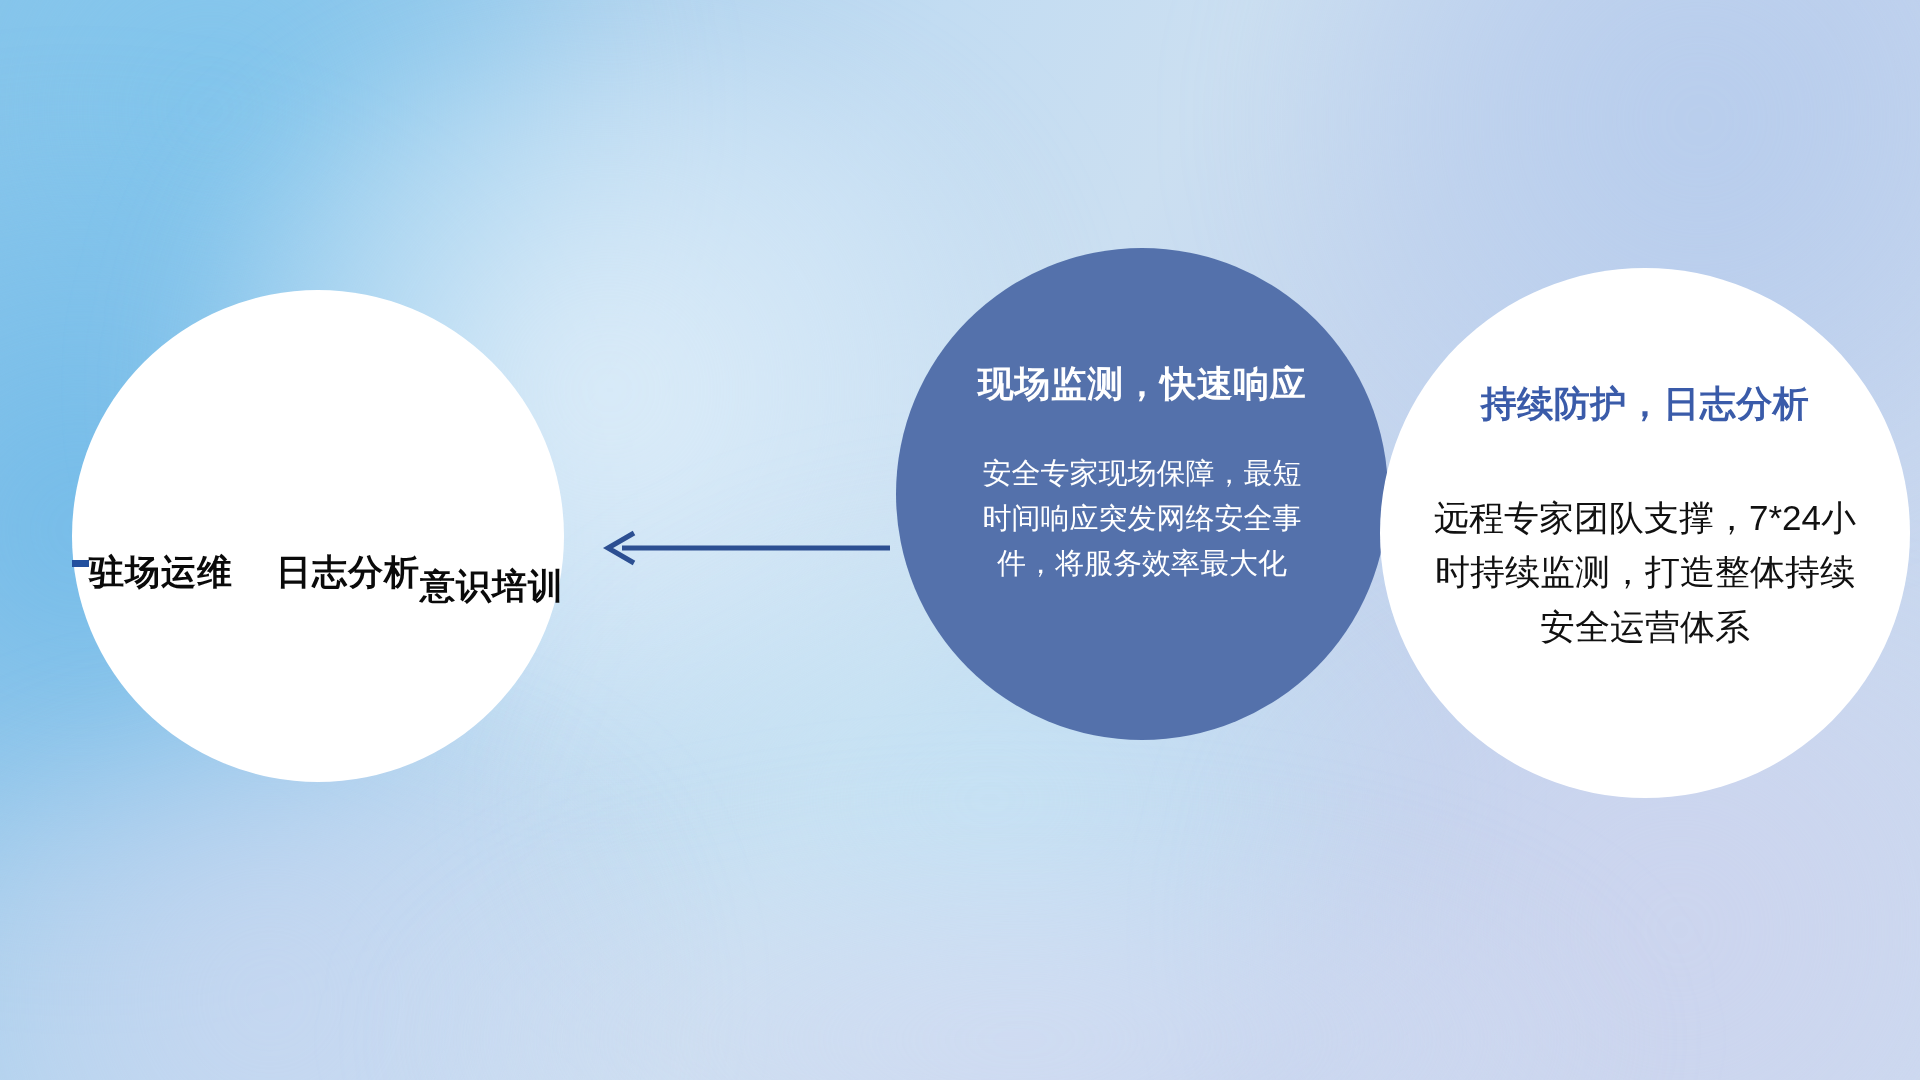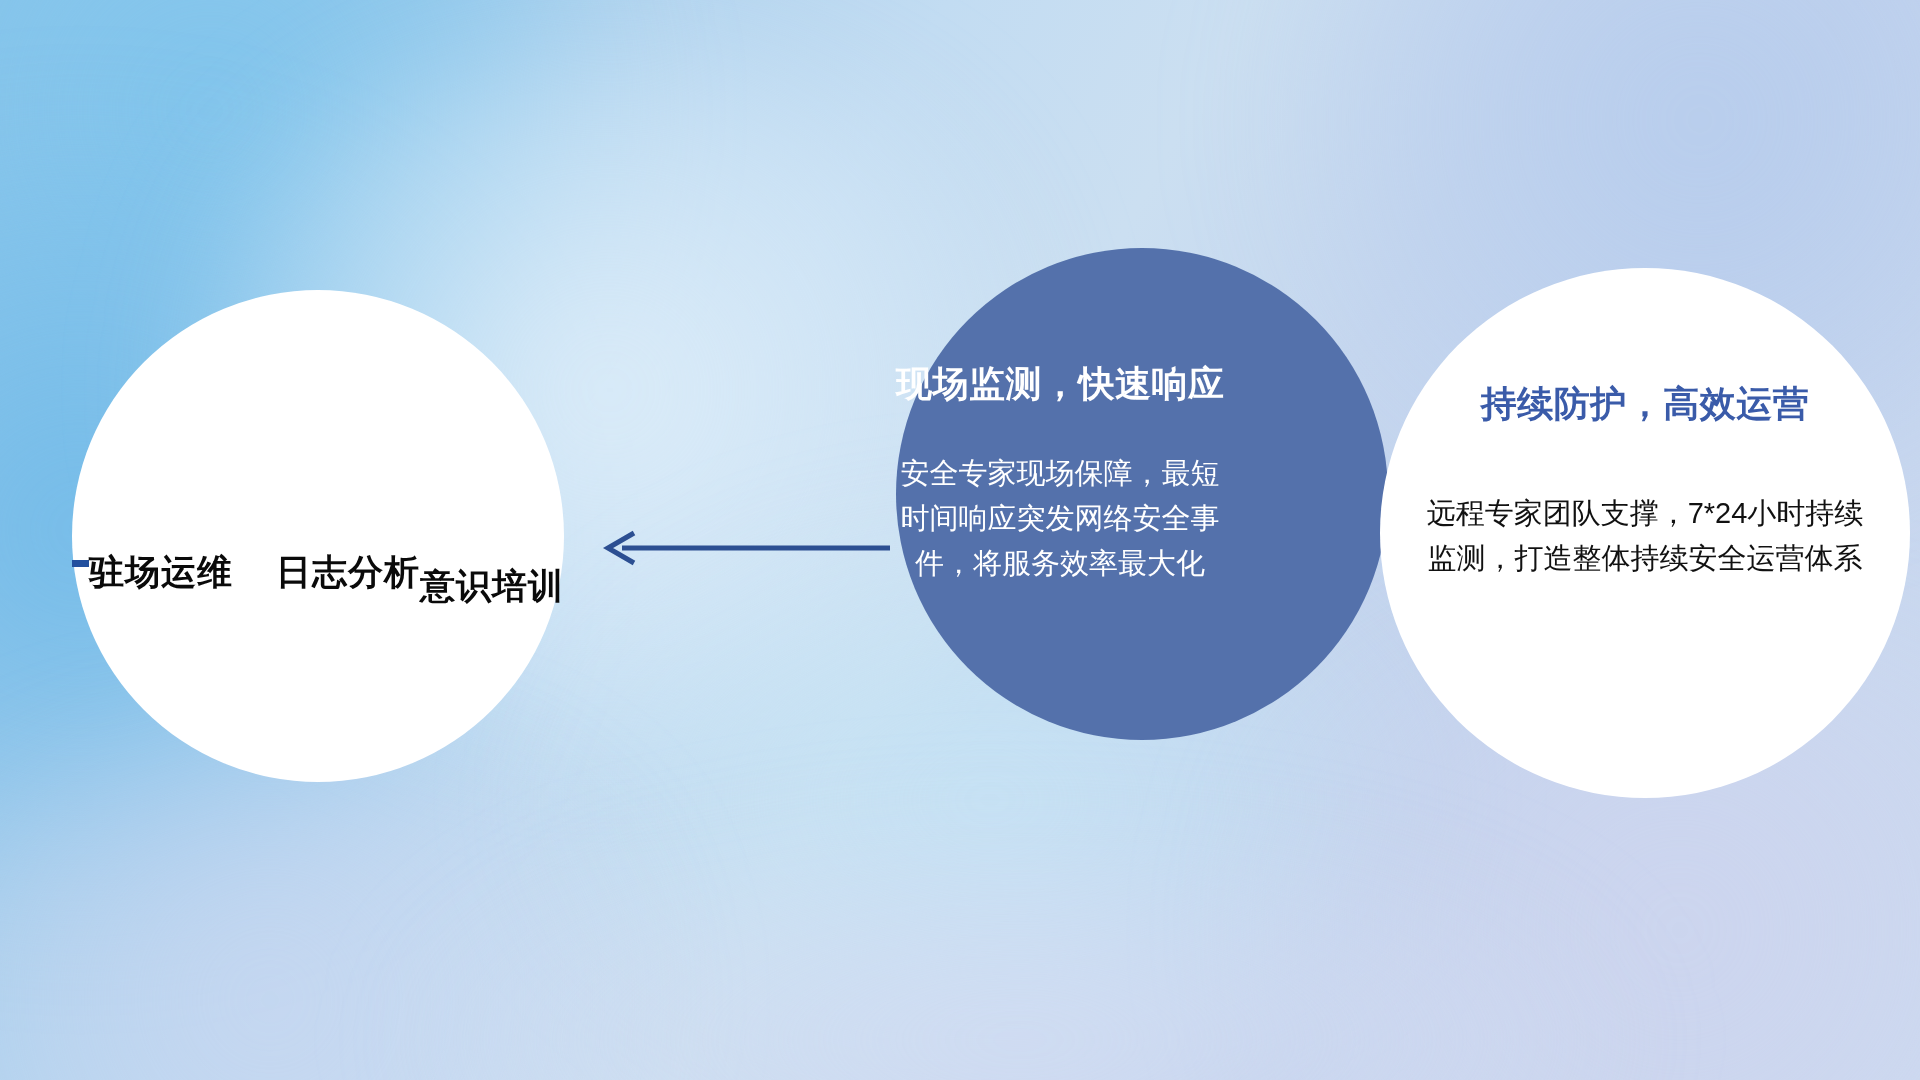--- a/index.html
+++ b/index.html
@@ -129,20 +129,21 @@
   }
   .left-line.last { margin-bottom: 0; }
 
   
   .mid-inner {
     position: absolute;
     left: 896px; top: 248px;
     width: 492px; height: 492px;
     display: flex;
     flex-direction: column;
+    align-items: center;
     box-sizing: border-box;
     padding-top: 112px;
   }
   .mid-title {
     font-size: 36px;
     font-weight: bold;
     color: #ffffff;
     letter-spacing: 0.5px;
     white-space: nowrap;
   }
@@ -169,21 +170,21 @@
   .right-title {
     font-size: 36px;
     font-weight: bold;
     color: #3a5ba9;
     letter-spacing: 0.5px;
     white-space: nowrap;
   }
   .right-body {
     margin-top: 62px;
     width: 440px;
-    font-size: 29px;
+    font-size: 35px;
     line-height: 1.55;
     color: #111111;
     text-align: center;
   }
 
   
   .arrow-wrap {
     position: absolute;
     left: 600px;
     top: 524px;
@@ -223,17 +224,17 @@
     <div class="left-line">驻场运维    日志分析</div>
     <div class="left-line last">意识培训</div>
   </div>
 
   <div class="mid-inner">
     <div class="mid-title">现场监测，快速响应</div>
     <div class="mid-body">安全专家现场保障，最短时间响应突发网络安全事件，将服务效率最大化</div>
   </div>
 
   <div class="right-inner">
-    <div class="right-title">持续防护，高效运营</div>
+    <div class="right-title">持续防护，日志分析</div>
     <div class="right-body">远程专家团队支撑，7*24小时持续监测，打造整体持续安全运营体系</div>
   </div>
 
 </div>
 
 </body></html>

